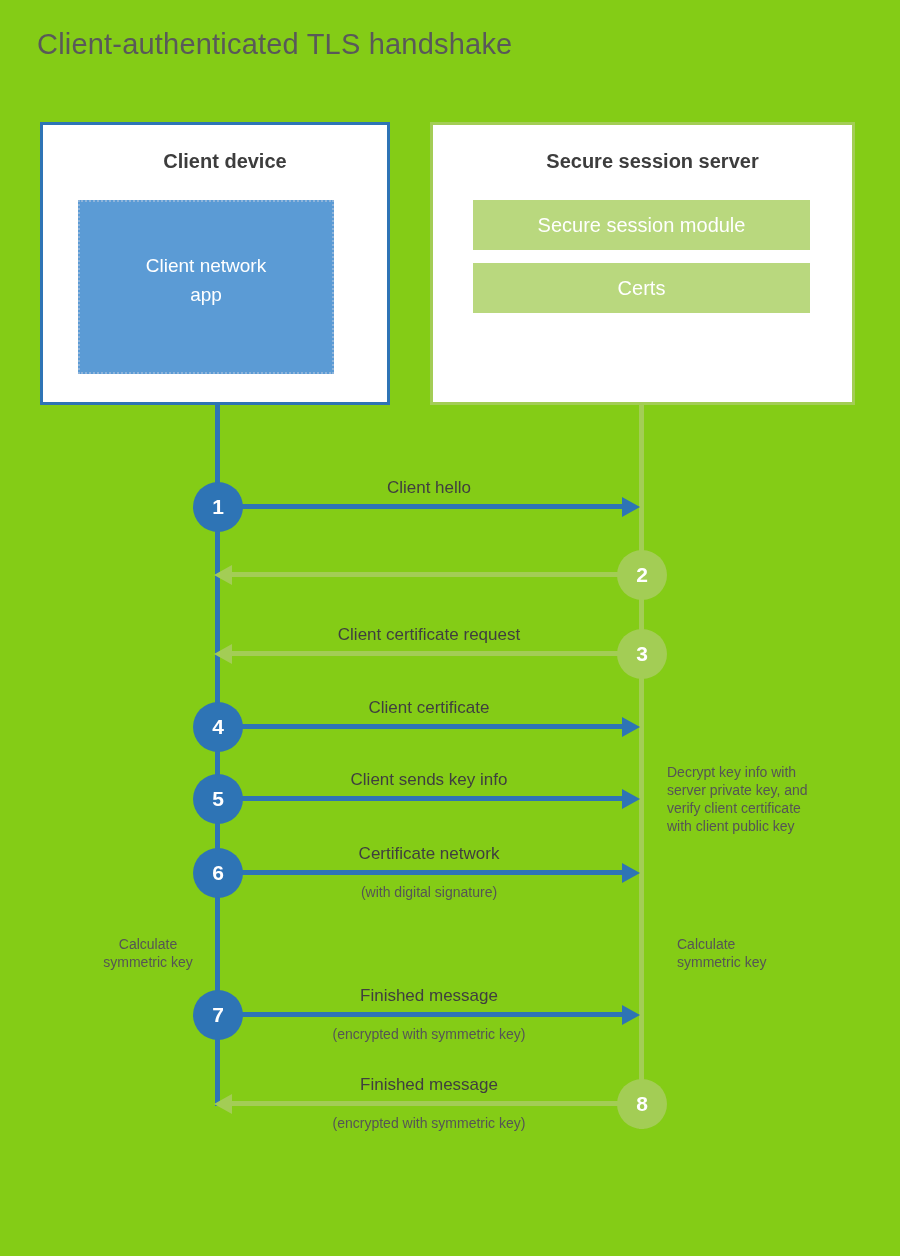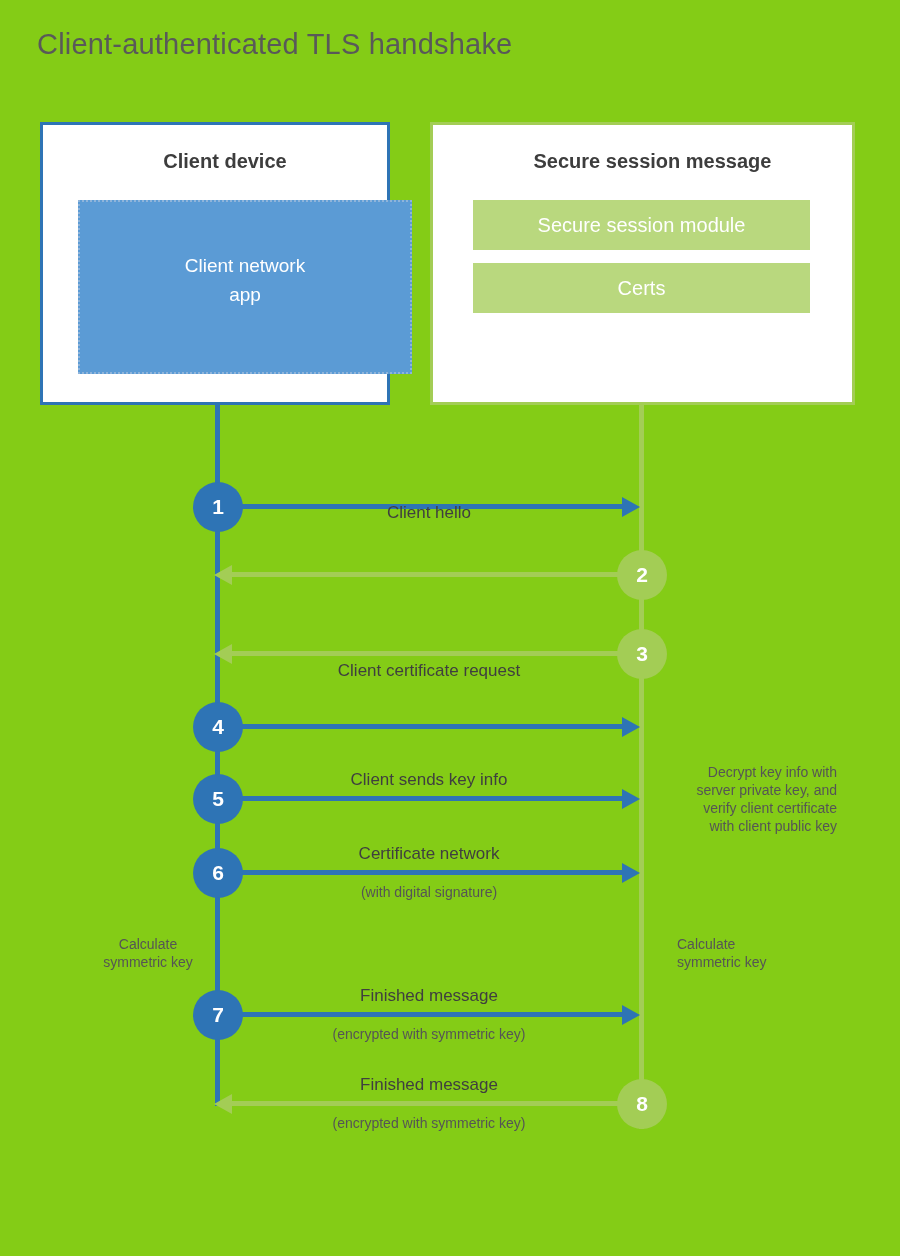--- a/index.html
+++ b/index.html
@@ -10,21 +10,21 @@
     position:absolute; left:37px; top:28px;
     font-size:29px; font-weight:300; color:#595959; letter-spacing:0.2px;
   }
 
   .entity-box { position:absolute; top:122px; height:283px; background:#fff; box-sizing:border-box; }
   .client-box { left:40px;  width:350px; border:3px solid #2e74b5; }
   .server-box { left:430px; width:425px; border:3px solid #a3cd55; }
   .box-title { margin-top:25px; text-align:center; font-size:20px; font-weight:bold; color:#3d3d3d;padding-left:20px; }
 
   .app-box {
-    position:absolute; left:78px; top:200px; width:334px; height:174px;
+    position:absolute; left:78px; top:200px; width:256px; height:174px;
     background:#5b9bd5; border:2px dotted #8fb4da; box-sizing:border-box;
     display:flex; align-items:center; justify-content:center;
   }
   .app-box span { color:#ffffff; font-size:19px; line-height:1.55; text-align:center; white-space:pre-line; margin-top:-14px; }
 
   .module-bar {
     position:absolute; left:473px; width:337px; height:50px; background:#b9d87e;
     display:flex; align-items:center; justify-content:center;
     color:#ffffff; font-size:20px;
   }
@@ -46,21 +46,21 @@
   .shaft.green { background:#a3cd55; left:232px; width:410px; }
   .head { position:absolute; width:0; height:0; border-top:10px solid transparent; border-bottom:10px solid transparent; z-index:2; }
   .head.right { border-left:18px solid #2e74b5; left:622px; }
   .head.left  { border-right:18px solid #a3cd55; left:214px; }
 
   .msg { position:absolute; left:179px; width:500px; text-align:center; font-size:17px; color:#3f3f3f; z-index:4; }
   .sub { position:absolute; left:179px; width:500px; text-align:center; font-size:14px; color:#555555; z-index:4; }
 
   .side-note {
     position:absolute; left:667px; top:763px; width:170px;
-    font-size:14px; line-height:18px; color:#555555; white-space:pre-line; z-index:4;text-align:right;
+    font-size:14px; line-height:18px; color:#555555; white-space:pre-line; z-index:4;
   }
   .calc { position:absolute; top:936px; width:150px; font-size:14px; line-height:17.5px; color:#555555; white-space:pre-line; z-index:4; }
   .calc.left  { left:73px; text-align:center; }
   .calc.right { left:677px; text-align:left; }
 </style>
 </head>
 <body>
 
 <div class="canvas">
 
@@ -68,45 +68,46 @@
 
   <div class="entity-box client-box">
     <div class="box-title">Client device</div>
   </div>
   <div class="app-box">
     <span>Client network
 app</span>
   </div>
 
   <div class="entity-box server-box">
-    <div class="box-title">Secure session message</div>
+    <div class="box-title">Secure session server</div>
   </div>
   <div class="module-bar" style="top:200px;">Secure session module</div>
   <div class="module-bar" style="top:263px;">Certs</div>
 
   <div class="lifeline blue"></div>
   <div class="lifeline green"></div>
 
   <div class="shaft blue" style="top:504px;"></div>
   <div class="head right" style="top:497px;"></div>
   <div class="circle blue" style="top:482px;">1</div>
-  <div class="msg" style="top:503px;">Client hello</div>
+  <div class="msg" style="top:478px;">Client hello</div>
 
   <div class="shaft green" style="top:572px;"></div>
   <div class="head left" style="top:565px;"></div>
   <div class="circle green" style="top:550px;">2</div>
 
   <div class="shaft green" style="top:651px;"></div>
   <div class="head left" style="top:644px;"></div>
   <div class="circle green" style="top:629px;">3</div>
-  <div class="msg" style="top:625px;margin-top:36px;">Client certificate request</div>
+  <div class="msg" style="top:625px;">Client certificate request</div>
 
   <div class="shaft blue" style="top:724px;"></div>
   <div class="head right" style="top:717px;"></div>
   <div class="circle blue" style="top:702px;">4</div>
+  <div class="msg" style="top:698px;">Client certificate</div>
 
   <div class="shaft blue" style="top:796px;"></div>
   <div class="head right" style="top:789px;"></div>
   <div class="circle blue" style="top:774px;">5</div>
   <div class="msg" style="top:770px;">Client sends key info</div>
 
   <div class="shaft blue" style="top:870px;"></div>
   <div class="head right" style="top:863px;"></div>
   <div class="circle blue" style="top:848px;">6</div>
   <div class="msg" style="top:844px;">Certificate network</div>

